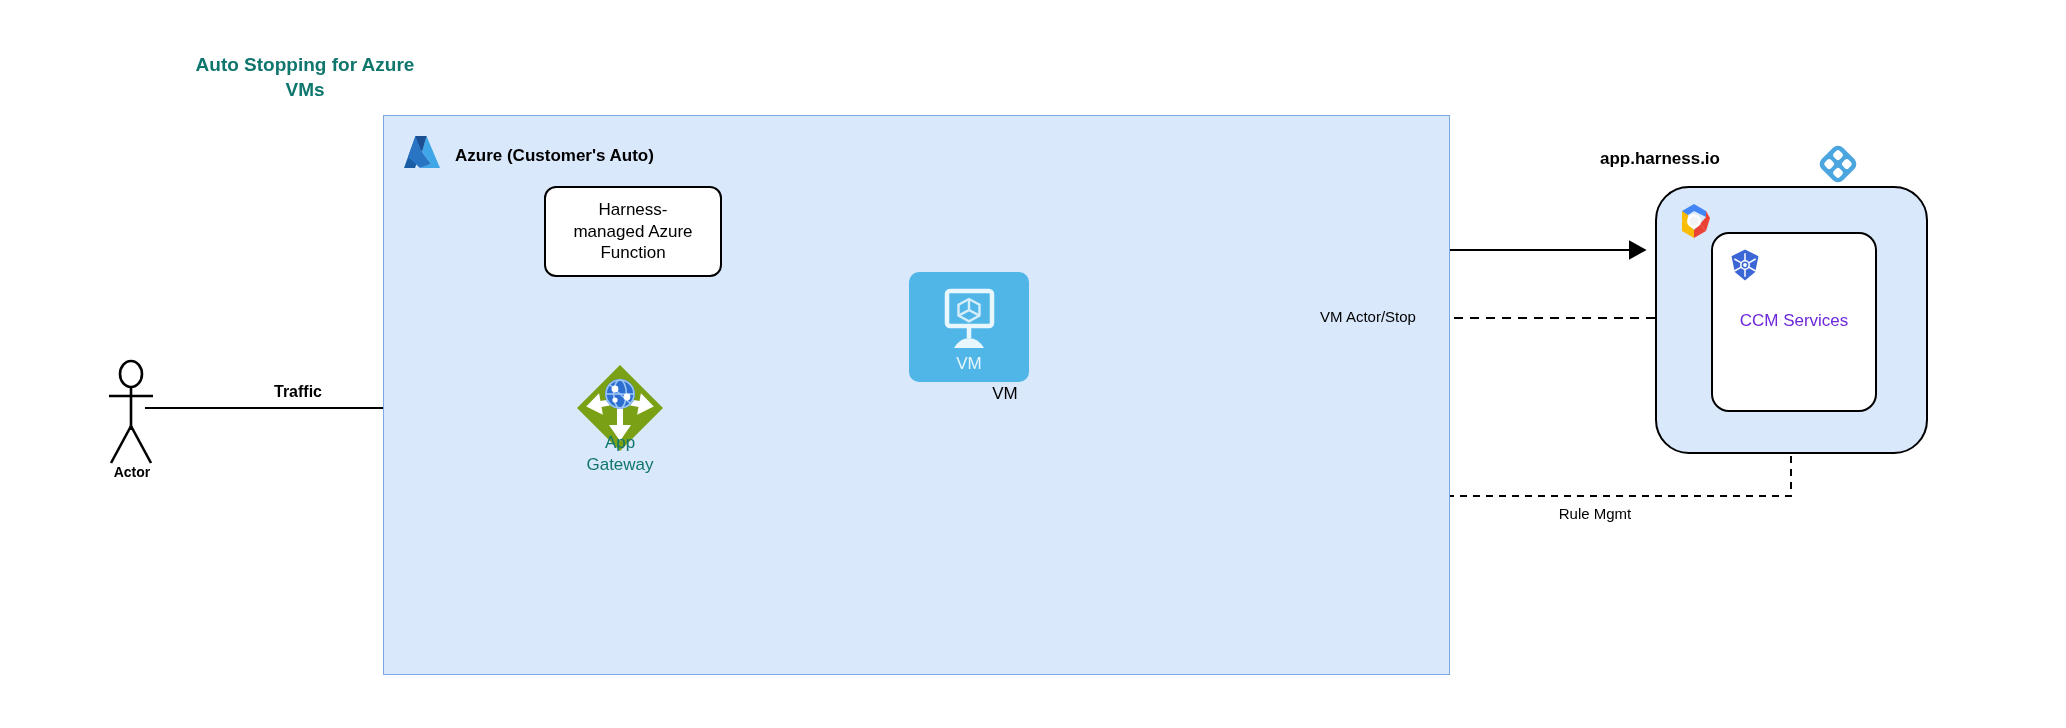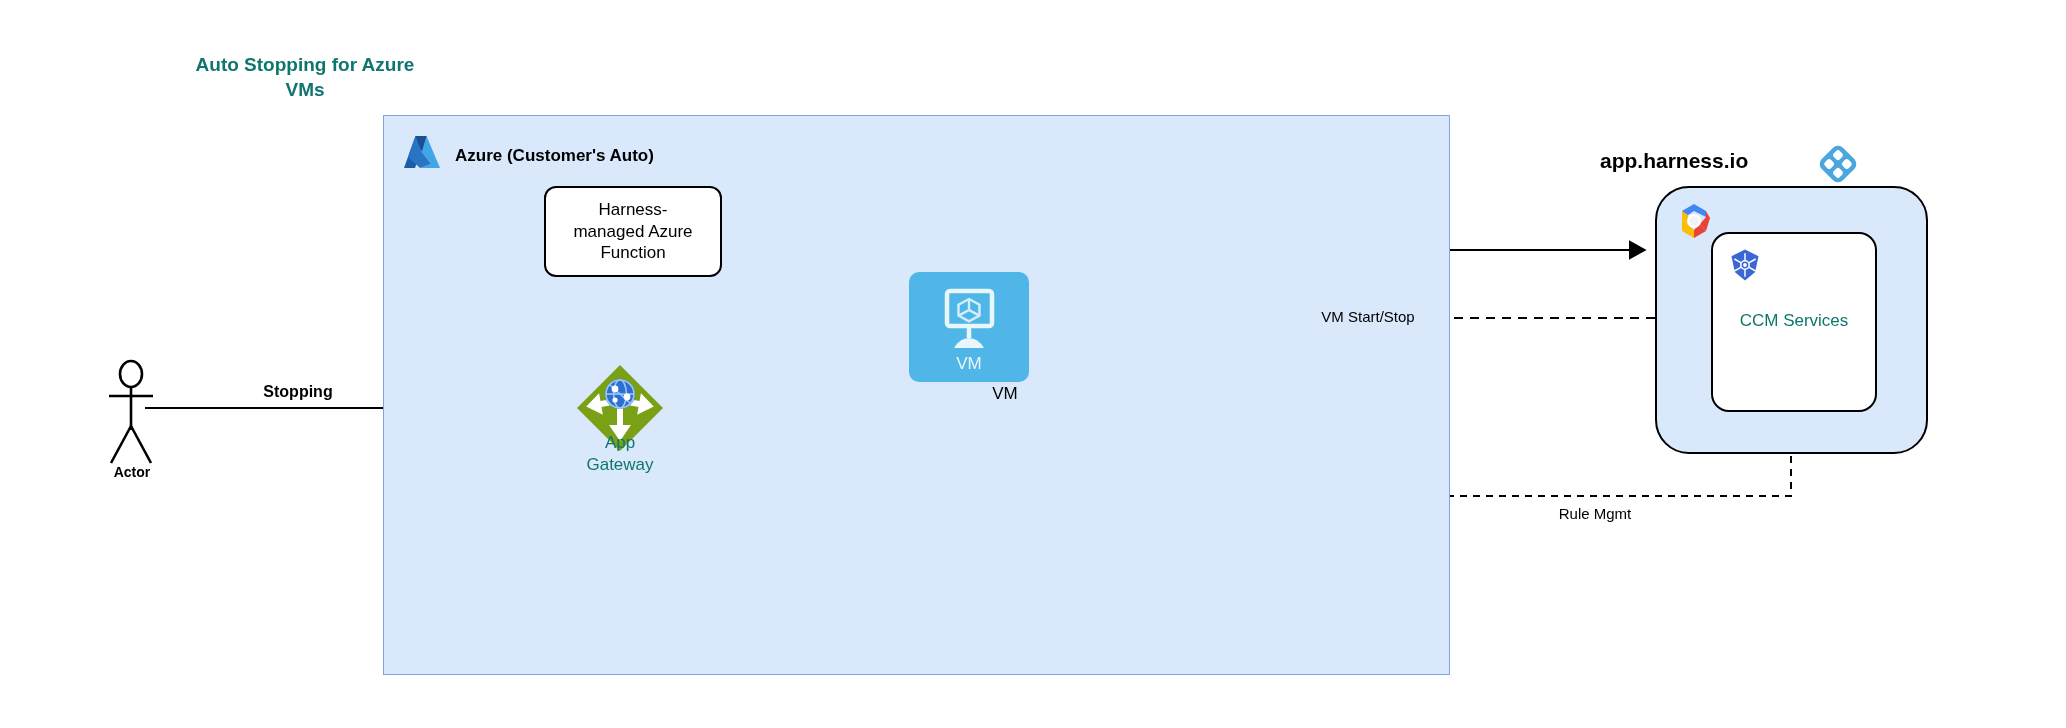--- a/index.html
+++ b/index.html
@@ -51,21 +51,21 @@
     font-size: 17px;
     font-weight: bold;
     color: #000000;
   }
   #azure-logo { left: 398px; top: 130px; width: 48px; height: 48px; }
 
   
   #harness-label {
     left: 1600px;
     top: 149px;
-    font-size: 21px;
+    font-size: 17px;
     font-weight: bold;
     color: #000000;
   }
   #harness-logo { left: 1818px; top: 144px; width: 40px; height: 40px; }
 
   #harness-container {
     left: 1655px;
     top: 186px;
     width: 273px;
     height: 268px;
@@ -86,21 +86,21 @@
     border-radius: 18px;
     box-sizing: border-box;
   }
   #k8s-logo { left: 1728px; top: 248px; width: 34px; height: 34px; }
   #ccm-label {
     left: 1711px;
     top: 311px;
     width: 166px;
     text-align: center;
     font-size: 17px;
-    color: #0f766e;
+    color: #6d28d9;
   }
 
   
   #azure-function-box {
     left: 544px;
     top: 186px;
     width: 178px;
     height: 91px;
     background: #ffffff;
     border: 2px solid #000000;
@@ -336,15 +336,15 @@
     <ellipse cx="36" cy="16" rx="11" ry="13"></ellipse>
     <path d="M36 29 L36 72"></path>
     <path d="M14 38 L58 38"></path>
     <path d="M36 68 L16 105"></path>
     <path d="M36 68 L56 105"></path>
   </g>
 </svg>
 
 <div class="abs" id="actor-label">Actor</div>
 
-<div class="abs edge-label" id="traffic-label">Stopping</div>
-<div class="abs edge-label" id="vm-startstop-label">VM Start/Stop</div>
+<div class="abs edge-label" id="traffic-label">Traffic</div>
+<div class="abs edge-label" id="vm-startstop-label">VM Actor/Stop</div>
 <div class="abs edge-label" id="rule-mgmt-label">Rule Mgmt</div>
 
 </body></html>

